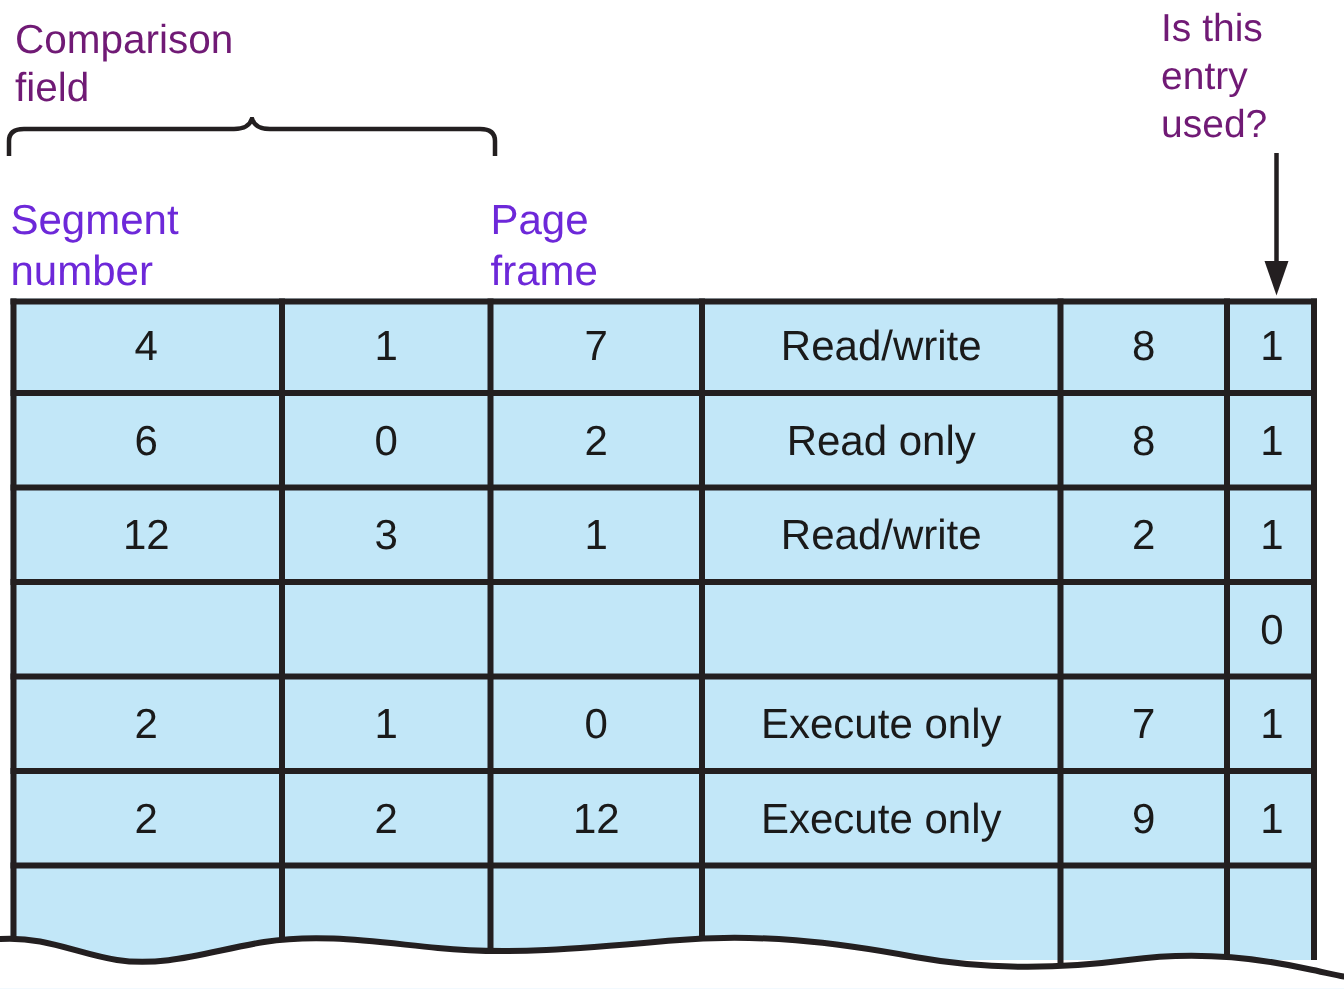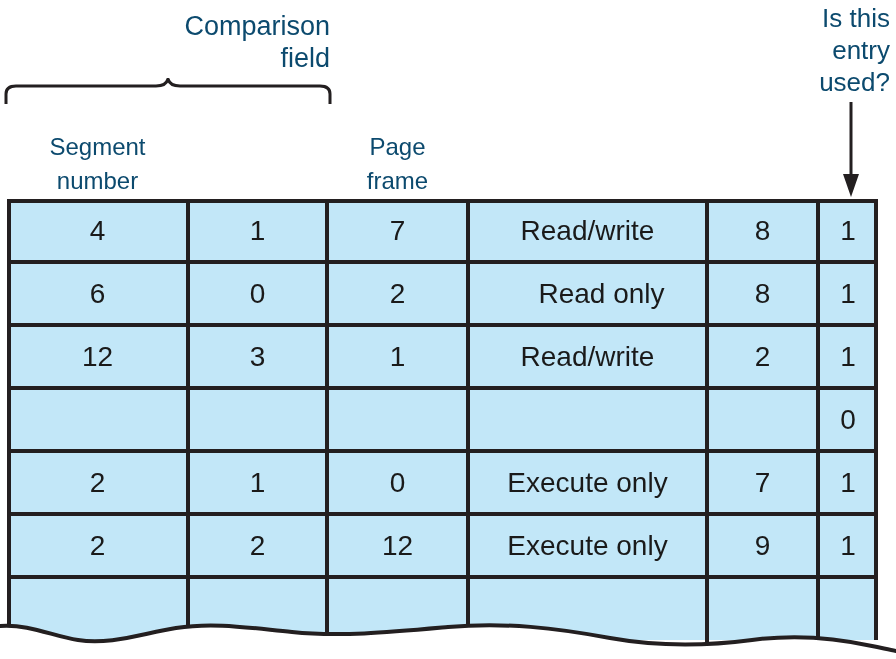--- a/index.html
+++ b/index.html
@@ -13,24 +13,24 @@
     position: relative;
     overflow: hidden;
     font-family: "Liberation Sans", sans-serif;
     color: #1a1a1a;
     -webkit-font-smoothing: antialiased;
   }
 
   
   .annot {
     position: absolute;
-    text-align: right;
+    text-align: left;
     font-size: 27px;
     line-height: 32px;
-    color: #0c4a6e;
+    color: #701a75;
     white-space: pre-line;
   }
 
   #comparison-field-label {
     left: 10px;
     top: 10px;
     width: 320px;
   }
 
   #entry-used-label {
@@ -63,24 +63,23 @@
   #column-headers {
     position: absolute;
     left: 7px;
     top: 108px;
     width: 871px;
     height: 90px;
   }
   .col-header {
     position: absolute;
     bottom: 0;
-    text-align: center;
-    font-size: 24px;
+    font-size: 28px;
     line-height: 34px;
-    color: #0c4a6e;
+    color: #6d28d9;
     white-space: pre-line;
   }
 
   
   #tlb-table {
     position: absolute;
     left: 7px;
     top: 199px;
     width: 871px;
     height: 441px;
@@ -173,21 +172,21 @@
   <div id="cells">
       <div class="cell" style="left: 0px; width: 181px; top: 0px; height: 63px;">4</div>
       <div class="cell" style="left: 181px; width: 139px; top: 0px; height: 63px;">1</div>
       <div class="cell" style="left: 320px; width: 141px; top: 0px; height: 63px;">7</div>
       <div class="cell" style="left: 461px; width: 239px; top: 0px; height: 63px;">Read/write</div>
       <div class="cell" style="left: 700px; width: 111px; top: 0px; height: 63px;">8</div>
       <div class="cell" style="left: 811px; width: 60px; top: 0px; height: 63px;">1</div>
       <div class="cell" style="left: 0px; width: 181px; top: 63px; height: 63px;">6</div>
       <div class="cell" style="left: 181px; width: 139px; top: 63px; height: 63px;">0</div>
       <div class="cell" style="left: 320px; width: 141px; top: 63px; height: 63px;">2</div>
-      <div class="cell" style="left: 475px; width: 239px; top: 63px; height: 63px; text-align: right;">Read only</div>
+      <div class="cell" style="left: 461px; width: 239px; top: 63px; height: 63px; text-align: right;">Read only</div>
       <div class="cell" style="left: 700px; width: 111px; top: 63px; height: 63px;">8</div>
       <div class="cell" style="left: 811px; width: 60px; top: 63px; height: 63px;">1</div>
       <div class="cell" style="left: 0px; width: 181px; top: 126px; height: 63px;">12</div>
       <div class="cell" style="left: 181px; width: 139px; top: 126px; height: 63px;">3</div>
       <div class="cell" style="left: 320px; width: 141px; top: 126px; height: 63px;">1</div>
       <div class="cell" style="left: 461px; width: 239px; top: 126px; height: 63px;">Read/write</div>
       <div class="cell" style="left: 700px; width: 111px; top: 126px; height: 63px;">2</div>
       <div class="cell" style="left: 811px; width: 60px; top: 126px; height: 63px;">1</div>
       <div class="cell" style="left: 0px; width: 181px; top: 189px; height: 63px;"></div>
       <div class="cell" style="left: 181px; width: 139px; top: 189px; height: 63px;"></div>

